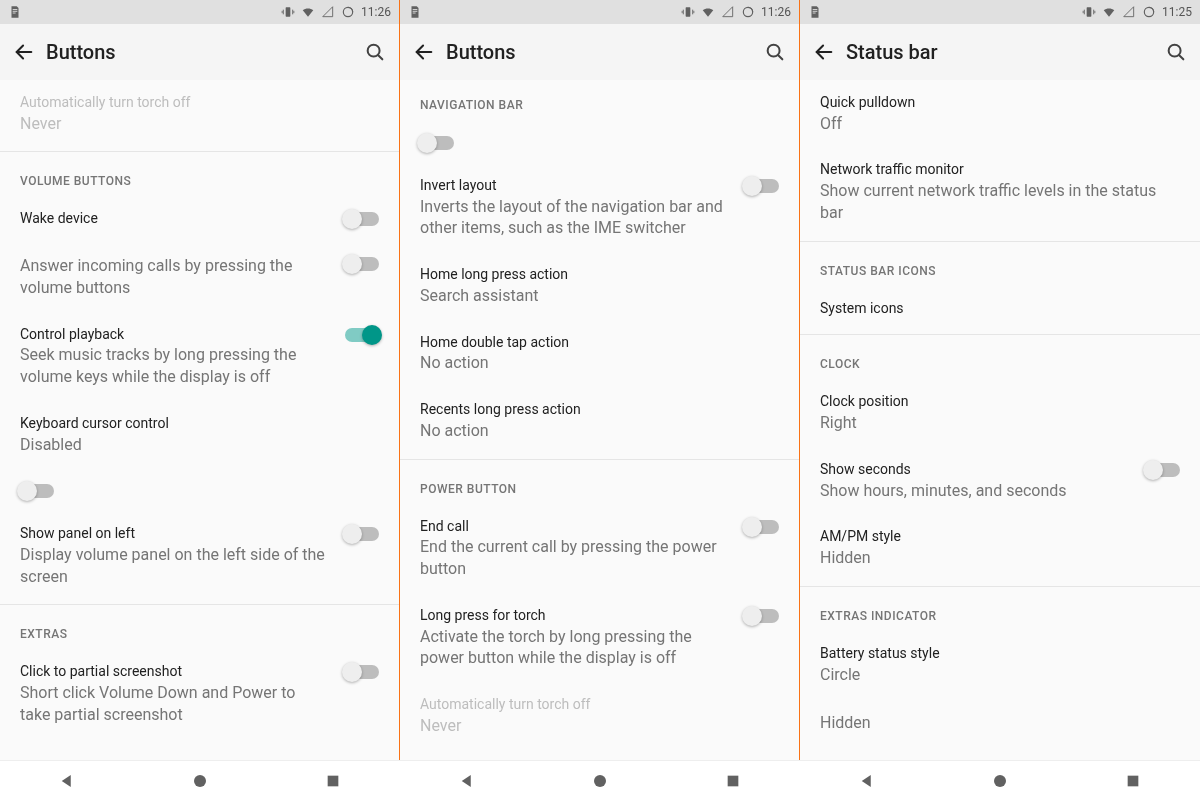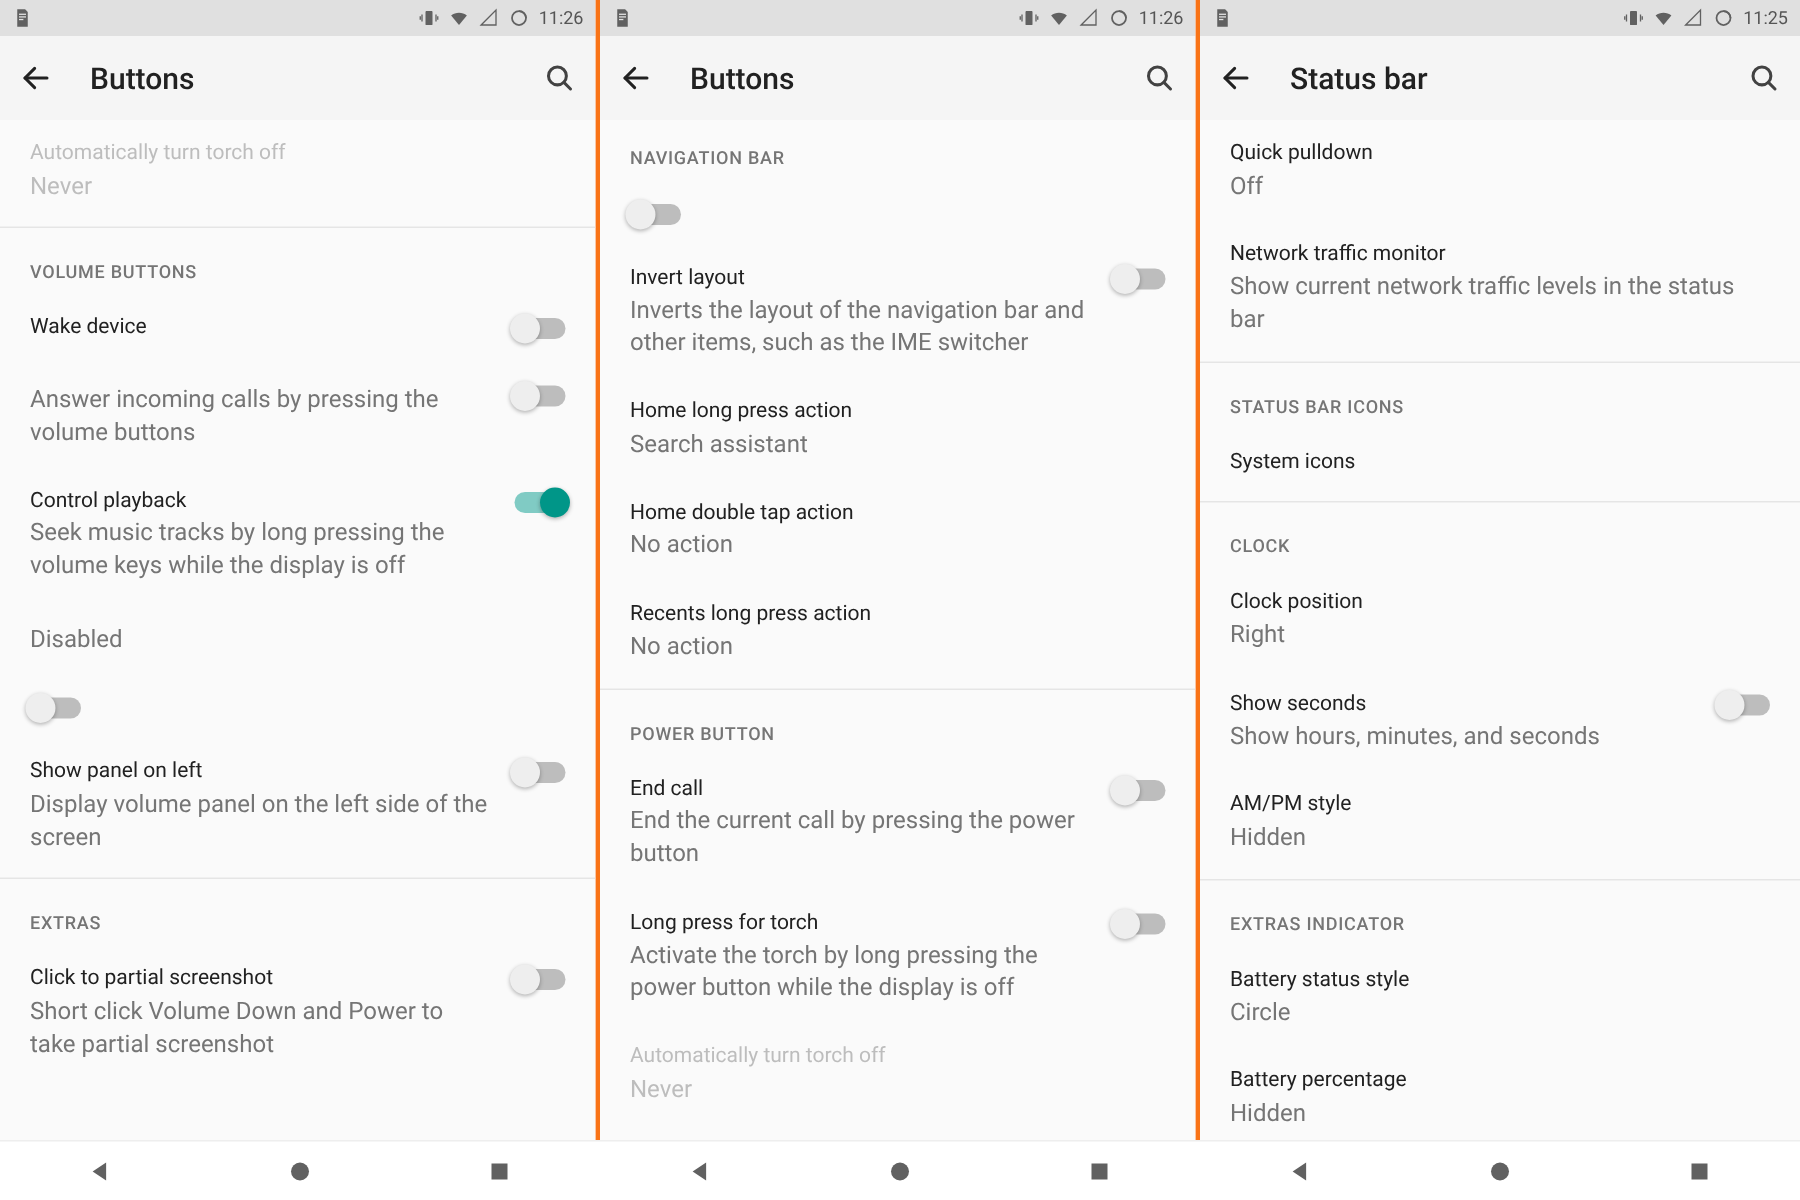--- a/index.html
+++ b/index.html
@@ -11,21 +11,21 @@
     overflow: hidden;
     display: flex;
     flex-direction: column;
   }
   .container { display: flex; flex: 1; min-height: 0; }
   .panel {
     width: 400px;
     display: flex;
     flex-direction: column;
     background: #fafafa;
-    border-right: 3px solid #f97316;
+    border-right: 1px solid #f97316;
     overflow: hidden;
   }
   .panel:last-child { border-right: none; }
 
   .statusbar {
     height: 24px;
     background: #e0e0e0;
     display: flex;
     align-items: center;
     justify-content: space-between;
@@ -36,21 +36,21 @@
   .statusbar .sb-left { display: flex; align-items: center; gap: 4px; }
   .statusbar .sb-right { display: flex; align-items: center; gap: 6px; }
   .sb-icon { display: inline-flex; align-items: center; justify-content: center; }
 
   .appbar {
     height: 56px;
     background: #f5f5f5;
     display: flex;
     align-items: center;
     padding: 0 12px;
-    gap: 24px;
+    gap: 10px;
   }
   .appbar .back { width: 24px; height: 24px; display: flex; align-items: center; justify-content: center; cursor: pointer; }
   .appbar .title { font-size: 20px; font-weight: 500; color: #212121; flex: 1; }
   .appbar .search { width: 24px; height: 24px; display: flex; align-items: center; justify-content: center; cursor: pointer; }
 
   .content {
     flex: 1;
     overflow-y: hidden;
     background: #fafafa;
   }
@@ -202,20 +202,21 @@
           <div class="item-text">
             <div class="item-title">Control playback</div>
             <div class="item-sub">Seek music tracks by long pressing the volume keys while the display is off</div>
           </div>
           <div class="switch on">
             <div class="thumb"></div>
           </div>
         </div>
         <div class="item">
           <div class="item-text">
+            <div class="item-title">Keyboard cursor control</div>
             <div class="item-sub">Disabled</div>
           </div>
         </div>
         <div class="item">
           <div class="switch">
             <div class="thumb"></div>
           </div>
         </div>
         <div class="item">
           <div class="item-text">
@@ -453,21 +454,20 @@
         <div class="divider"></div>
         <div class="section-header">EXTRAS INDICATOR</div>
         <div class="item">
           <div class="item-text">
             <div class="item-title">Battery status style</div>
             <div class="item-sub">Circle</div>
           </div>
         </div>
         <div class="item">
           <div class="item-text">
-            <div class="item-title">Battery percentage</div>
             <div class="item-sub">Hidden</div>
           </div>
         </div>
       </div>
     </div>
   </div>
 <div class="navbar-row" id="navbar-row">
     <div class="navbar">
       <div class="nav-btn">
         <svg width="18" height="18" viewBox="0 0 24 24" fill="#616161">

